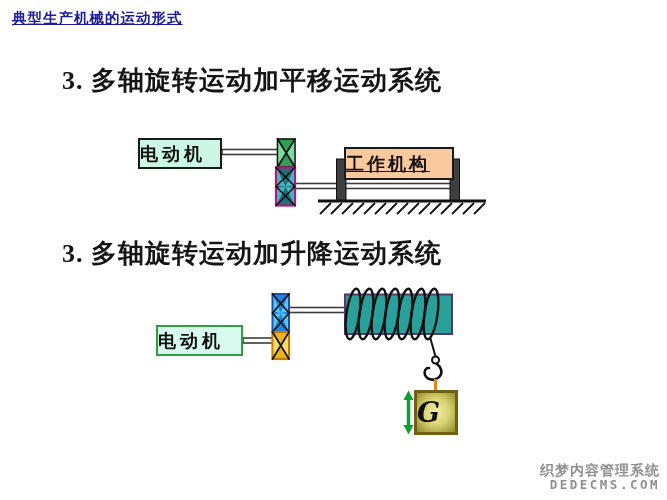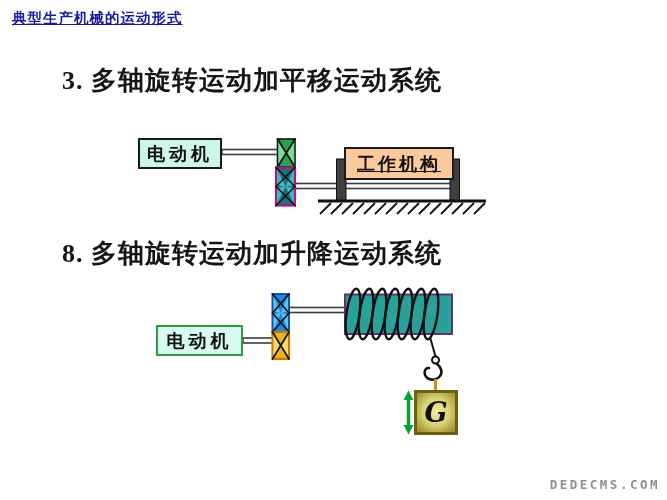--- a/index.html
+++ b/index.html
@@ -23,21 +23,21 @@
   .leg{fill:var(--leg_gray);stroke:#111;stroke-width:1;}
   .ground{stroke:var(--ground_black);stroke-width:3;}
   .hatch{stroke:var(--ground_black);stroke-width:1.8;}
   .coil{fill:none;stroke:var(--rope_black);stroke-width:2.4;}
   .rope{stroke:var(--rope_black);stroke-width:2;fill:none;}
   .hook{stroke:var(--rope_black);stroke-width:2.6;fill:none;stroke-linecap:round;}
   .link{stroke:var(--link_orange);stroke-width:3;}
   .arrow{stroke:var(--arrow_green);stroke-width:3.5;}
   .arrowhead{fill:var(--arrow_green);}
 
-  .labelbox{position:absolute;display:flex;align-items:center;justify-content:center;
+  .labelbox{position:absolute;display:flex;align-items:center;
         box-sizing:border-box;font-weight:bold;color:#111;
         font-family:"DejaVu Serif","Liberation Serif",serif;}
   .motor1{left:138px;top:138px;width:84px;height:31px;background:var(--motor1_fill);
         border:2px solid var(--motor1_border);font-size:18px;letter-spacing:4px;}
   .motor2{left:156px;top:325px;width:87px;height:31px;background:var(--motor2_fill);
         border:2px solid var(--motor2_border);font-size:18px;letter-spacing:4px;}
   .work{left:344px;top:147px;width:110px;height:33px;background:var(--work_fill);
         border:2px solid var(--work_border);font-size:18px;letter-spacing:3px;text-decoration:underline;}
   .weight{left:414px;top:390px;width:44px;height:45px;
         border:3px solid var(--weight_border);
@@ -51,21 +51,21 @@
   .wm2{font-size:12.5px;letter-spacing:2.5px;font-family:"DejaVu Sans Mono","Liberation Mono",monospace;}
 </style>
 </head>
 <body>
 
 <div class="page">
 
   <div class="header-link">典型生产机械的运动形式</div>
 
   <div class="heading h3">3. 多轴旋转运动加平移运动系统</div>
-  <div class="heading h4">8. 多轴旋转运动加升降运动系统</div>
+  <div class="heading h4">3. 多轴旋转运动加升降运动系统</div>
 
   <svg class="canvas" width="667" height="500" viewBox="0 0 667 500">
 
     <g>
 
       <rect class="shaft" x="222" y="149.5" width="57" height="5"></rect>
 
       <rect class="shaft" x="295" y="183.5" width="161" height="5"></rect>
 
       <g>
@@ -162,16 +162,17 @@
     <span>工作机构</span>
   </div>
   <div class="labelbox motor2">
     <span>电动机</span>
   </div>
   <div class="labelbox weight">
     <span>G</span>
   </div>
 
   <div class="watermark">
+    <div class="wm1">织梦内容管理系统</div>
     <div class="wm2">DEDECMS.COM</div>
   </div>
 
 </div>
 
 </body></html>

